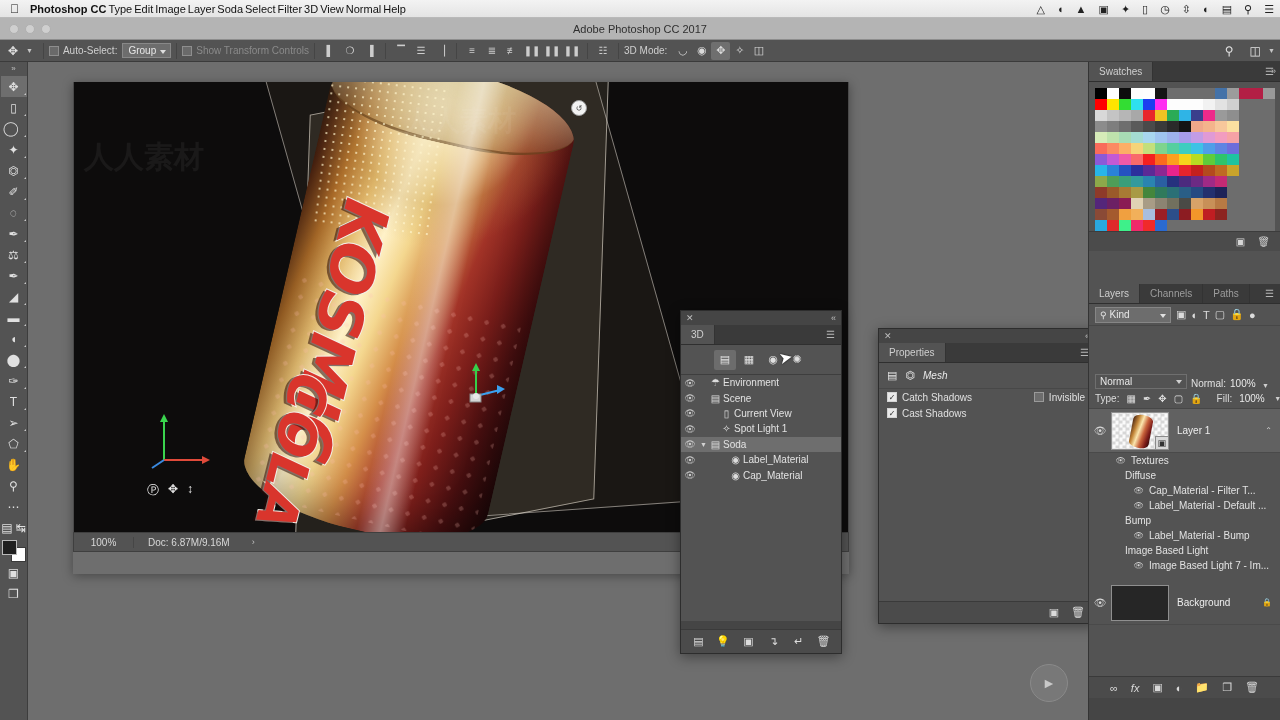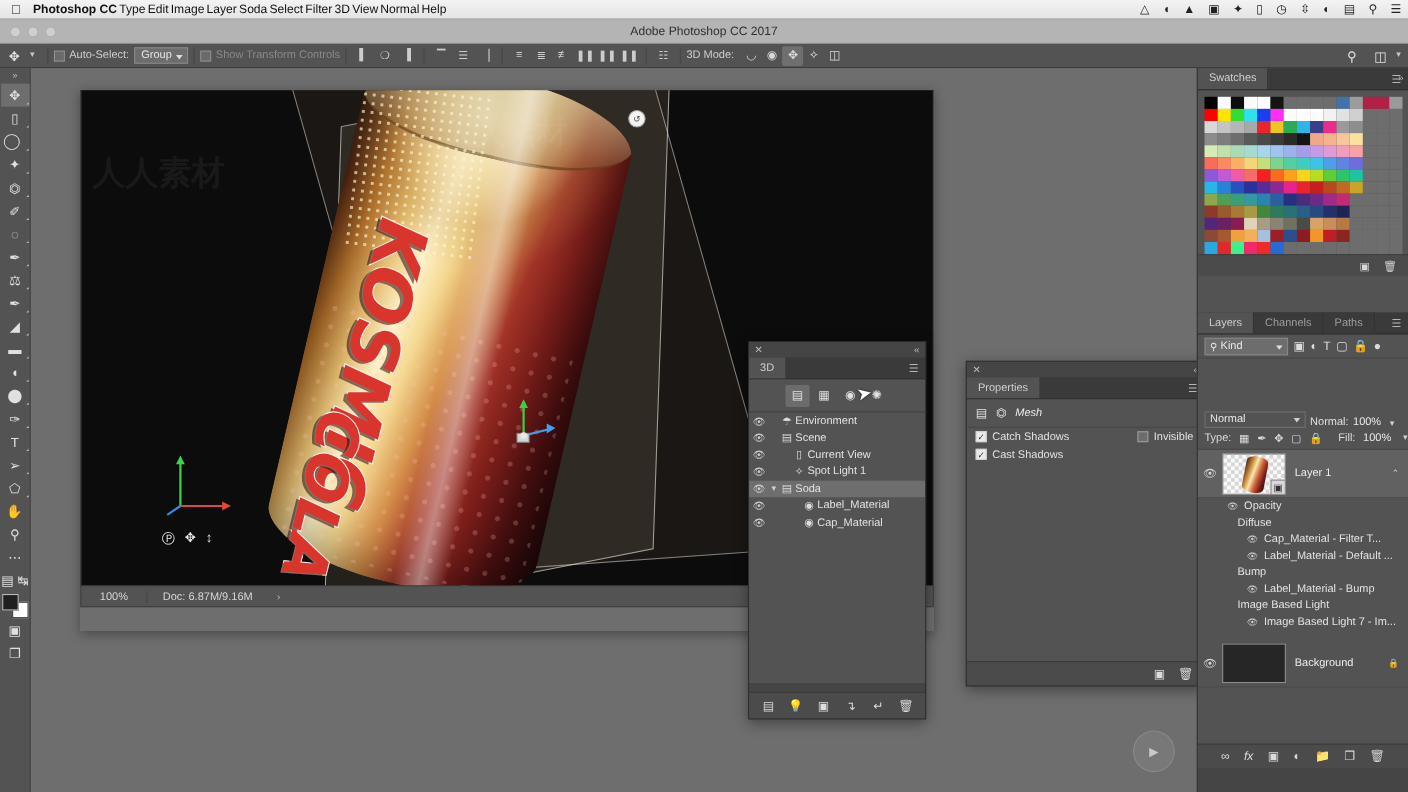--- a/index.html
+++ b/index.html
@@ -947,21 +947,21 @@
           <span class="thumb">
             <span class="mini"></span>
             <span class="badge">▣</span>
           </span>
           <span class="lname">Layer 1</span>
           <span class="chev">⌃</span>
         </div>
 
         <div class="subrow" style="padding-left:26px">
           <span class="eye3">👁</span>
-          <span style="padding-left:5px">Opacity</span>
+          <span style="padding-left:5px">Textures</span>
         </div>
         <div class="subrow" style="padding-left:36px">
           <span>Diffuse</span>
         </div>
         <div class="subrow" style="padding-left:44px">
           <span class="eye3">👁</span>
           <span style="padding-left:5px">Cap_Material - Filter T...</span>
         </div>
         <div class="subrow" style="padding-left:44px">
           <span class="eye3">👁</span>

